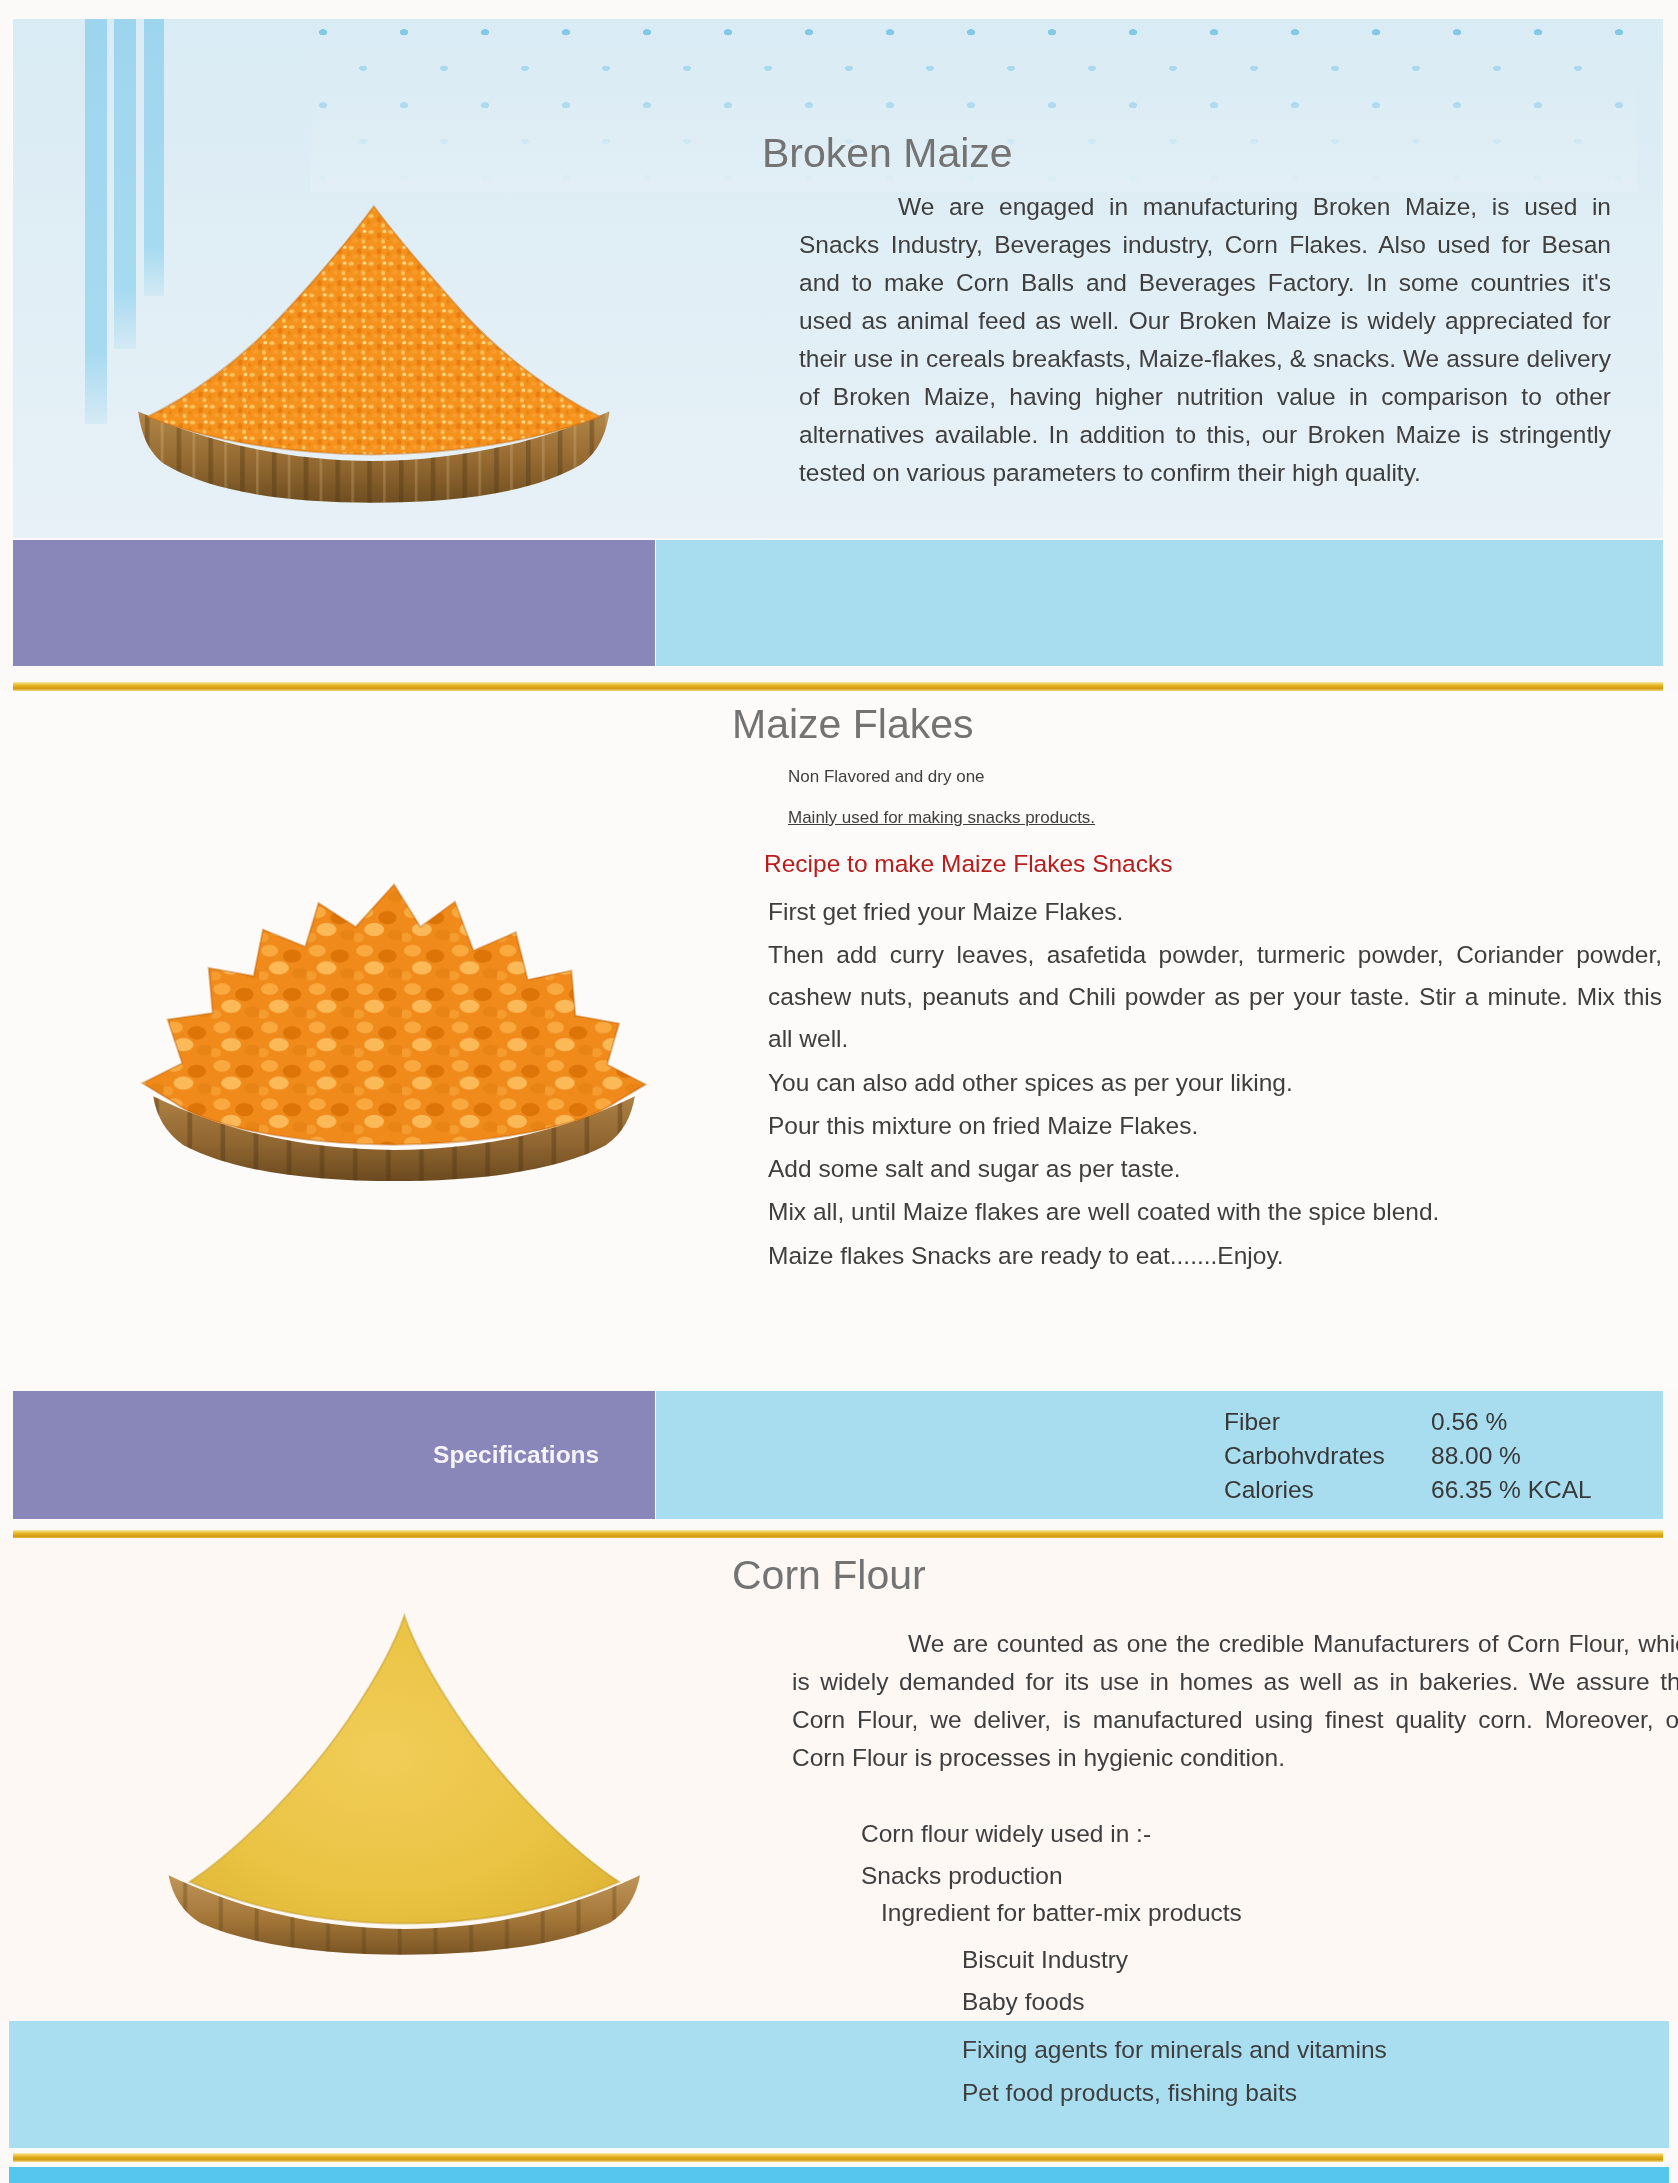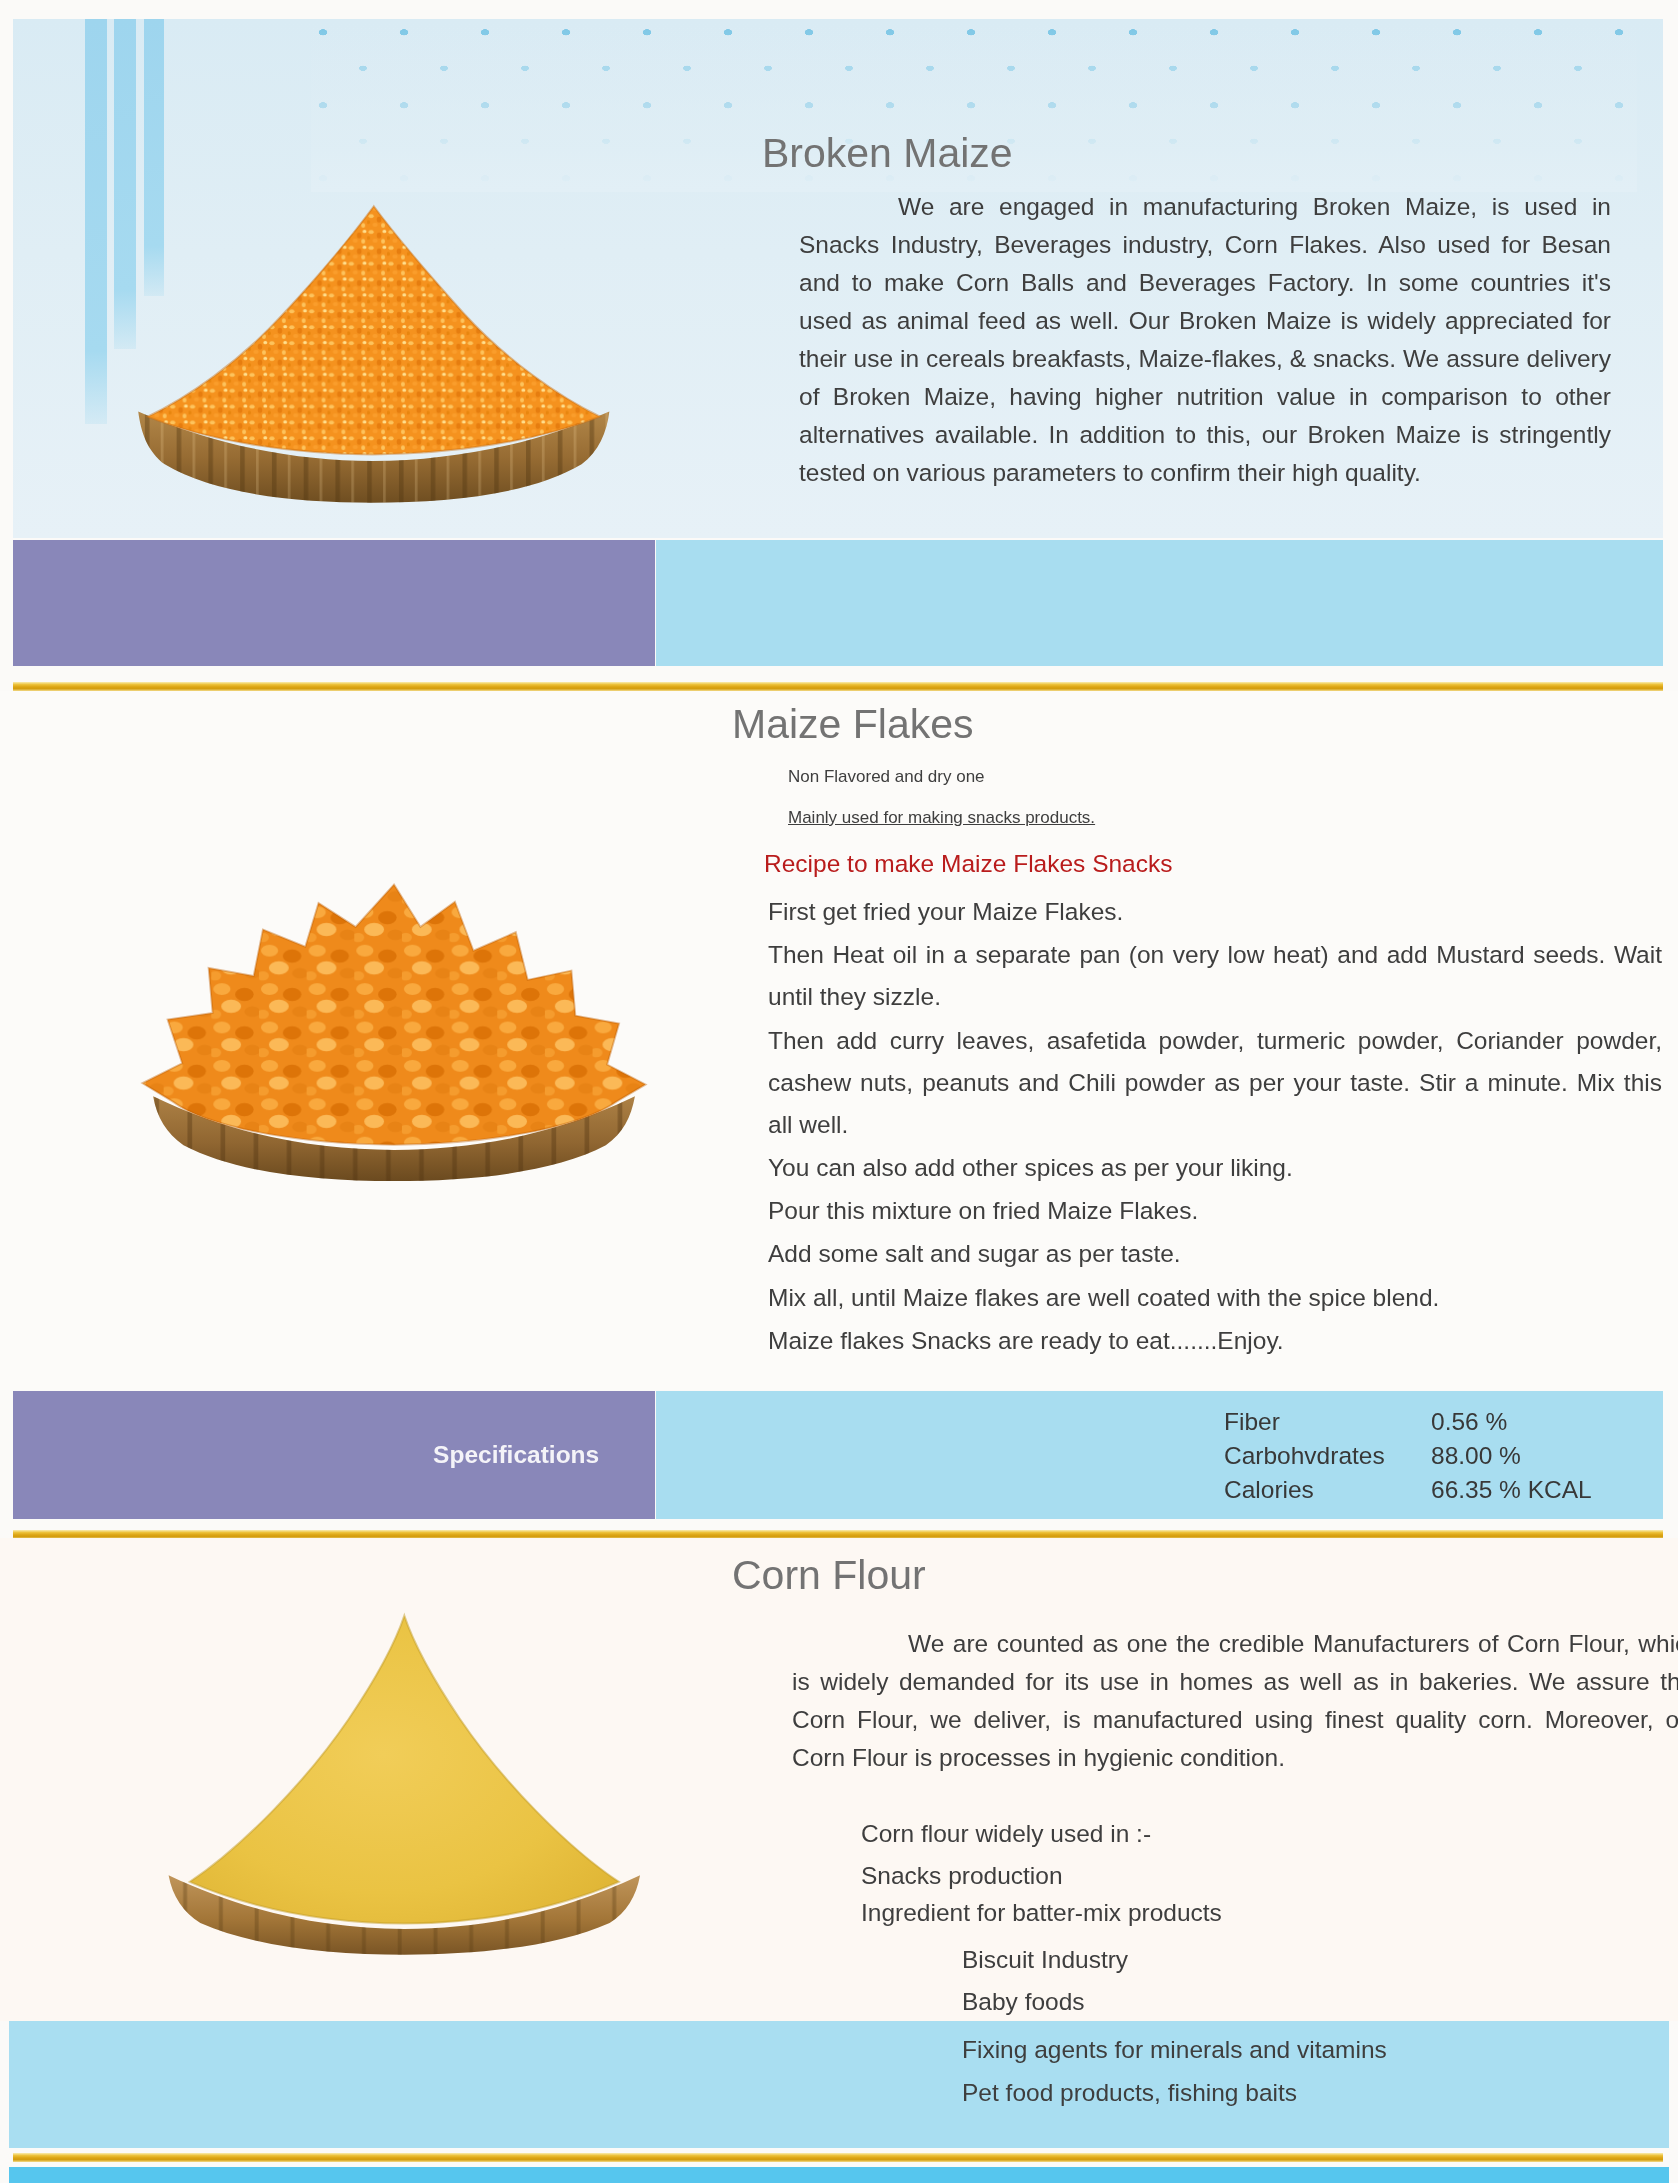--- a/index.html
+++ b/index.html
@@ -55,21 +55,21 @@
   .spec-group{position:absolute;top:1405px;font-size:24.5px;line-height:34px;color:#383838;}
   .spec-group .row{display:flex;}
   .spec-g1{left:747px;} .spec-g1 .nm{width:157px;}
   .spec-g2{left:1224px;} .spec-g2 .nm{width:207px;}
   
   .cf-title{left:732px;top:1552px;}
   .cf-para{left:755px;top:1625px;width:909px;text-indent:116px;line-height:38px;}
   .cf-item{position:absolute;font-size:24.5px;color:#3e3e3e;}
   .cf-l1{left:861px;}
   .cf-l2{left:962px;}
-  .cf-i0{top:1820px;} .cf-i1{top:1862px;} .cf-i2{top:1899px;}
+  .cf-i0{top:1820px;} .cf-i1{top:1862px;} .cf-i2{top:1899px;margin-left:20px;}
   .cf-i3{top:1946px;} .cf-i4{top:1988px;} .cf-i5{top:2036px;} .cf-i6{top:2079px;}
   
   .photo{position:absolute;}
   .ph1{left:109px;top:197px;width:523px;height:311px;}
   .ph2{left:116px;top:866px;width:556px;height:331px;}
   .ph3{left:105px;top:1601px;width:596px;height:371px;}
 </style>
 </head>
 <body>
 
@@ -146,21 +146,20 @@
     <path d="M420 28 L460 92 L512 54 L540 128 L604 100 L622 172 L688 158 L694 226 L760 238 L742 300 L800 330 L756 356 C700 396 560 420 420 421 C280 420 140 396 86 356 L40 328 L100 298 L78 232 L146 222 L140 154 L208 166 L222 96 L286 122 L306 56 L362 92 Z" fill="url(#g2flakes)"></path>
     <path d="M420 28 L460 92 L512 54 L540 128 L604 100 L622 172 L688 158 L694 226 L760 238 L742 300 L800 330 L756 356 C700 396 560 420 420 421 C280 420 140 396 86 356 L40 328 L100 298 L78 232 L146 222 L140 154 L208 166 L222 96 L286 122 L306 56 L362 92 Z" fill="rgba(0,0,0,0)" stroke="rgba(190,95,5,.40)" stroke-width="3"></path>
   </svg>
 
   <div class="title mf-title">Maize Flakes</div>
   <div class="mf-line mf-line1">Non Flavored and dry one</div>
   <div class="mf-line mf-line2">Mainly used for making snacks products.</div>
   <div class="mf-recipe-head">Recipe to make Maize Flakes Snacks</div>
   <div class="mf-steps">
     <p>First get fried your Maize Flakes.</p>
-    <p>Then Heat oil in a separate pan (on very low heat) and add Mustard seeds. Wait until they sizzle.</p>
     <p>Then add curry leaves, asafetida powder, turmeric powder, Coriander powder, cashew nuts, peanuts and Chili powder as per your taste. Stir a minute. Mix this all well.</p>
     <p>You can also add other spices as per your liking.</p>
     <p>Pour this mixture on fried Maize Flakes.</p>
     <p>Add some salt and sugar as per taste.</p>
     <p>Mix all, until Maize flakes are well coated with the spice blend.</p>
     <p>Maize flakes Snacks are ready to eat.......Enjoy.</p>
   </div>
 
   <div class="band band-specs">
     <div class="purple"></div>

